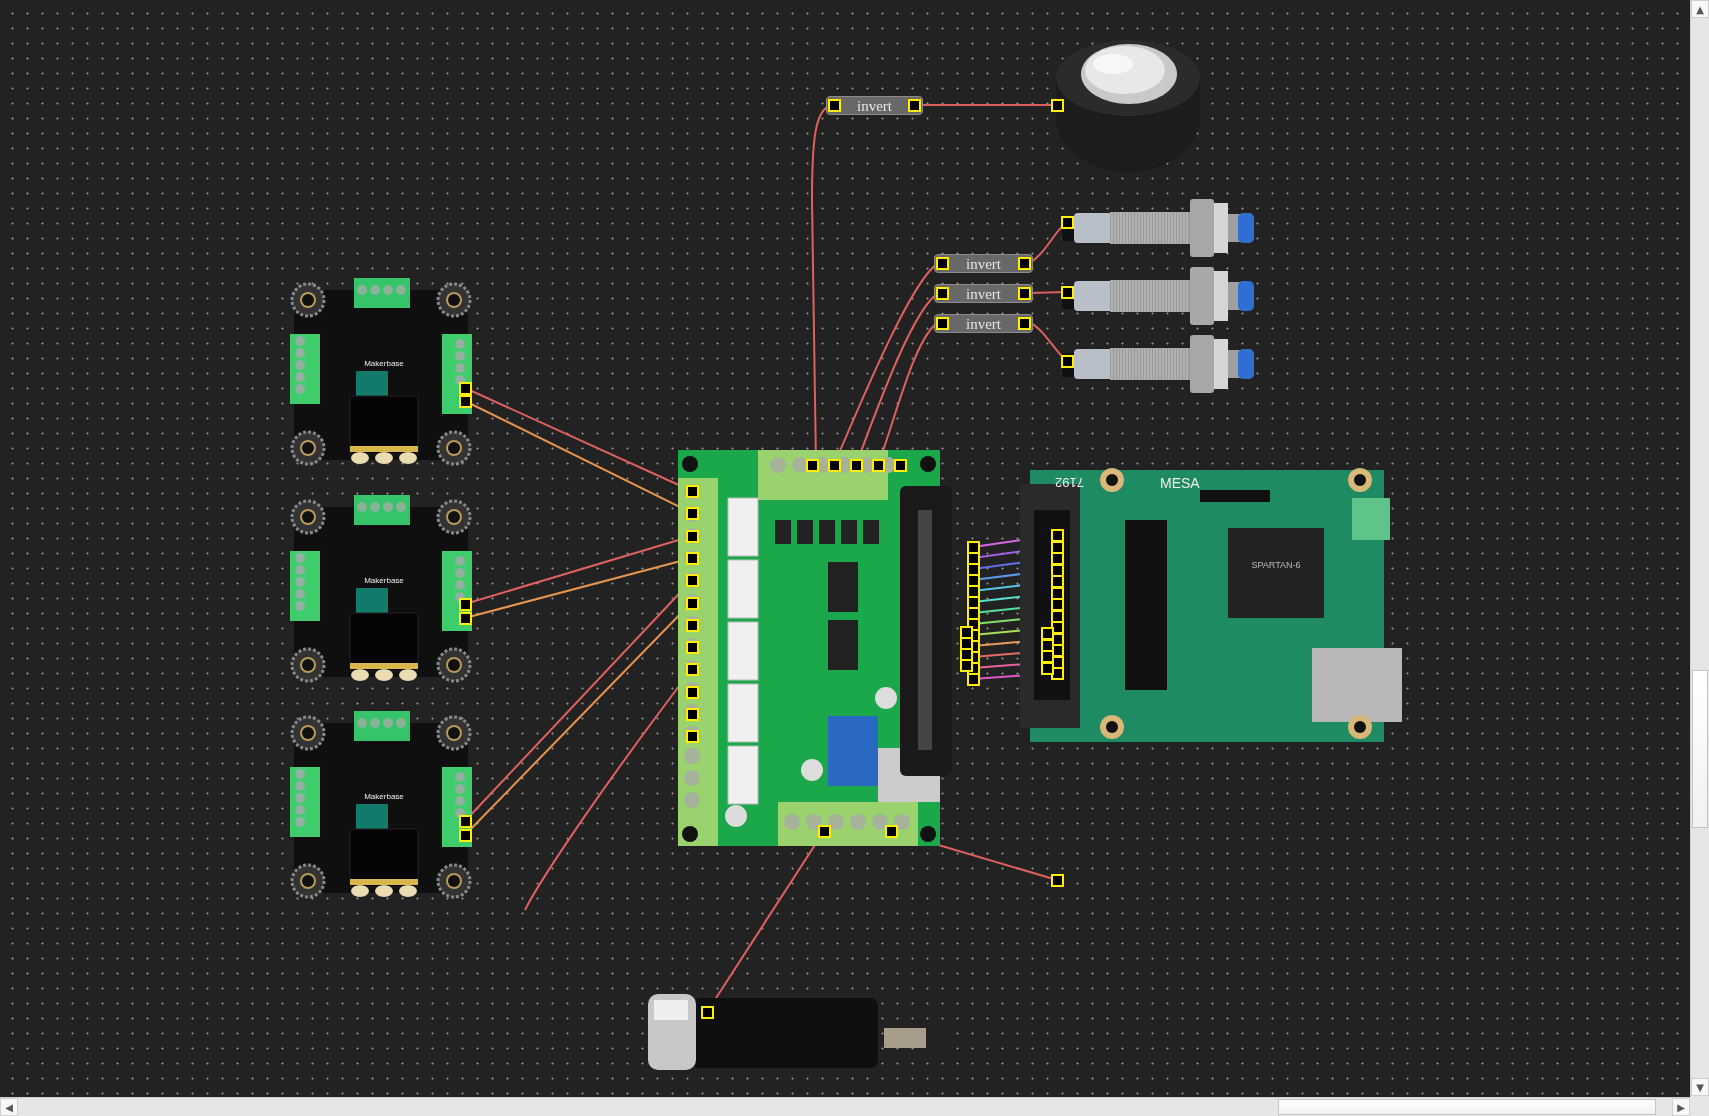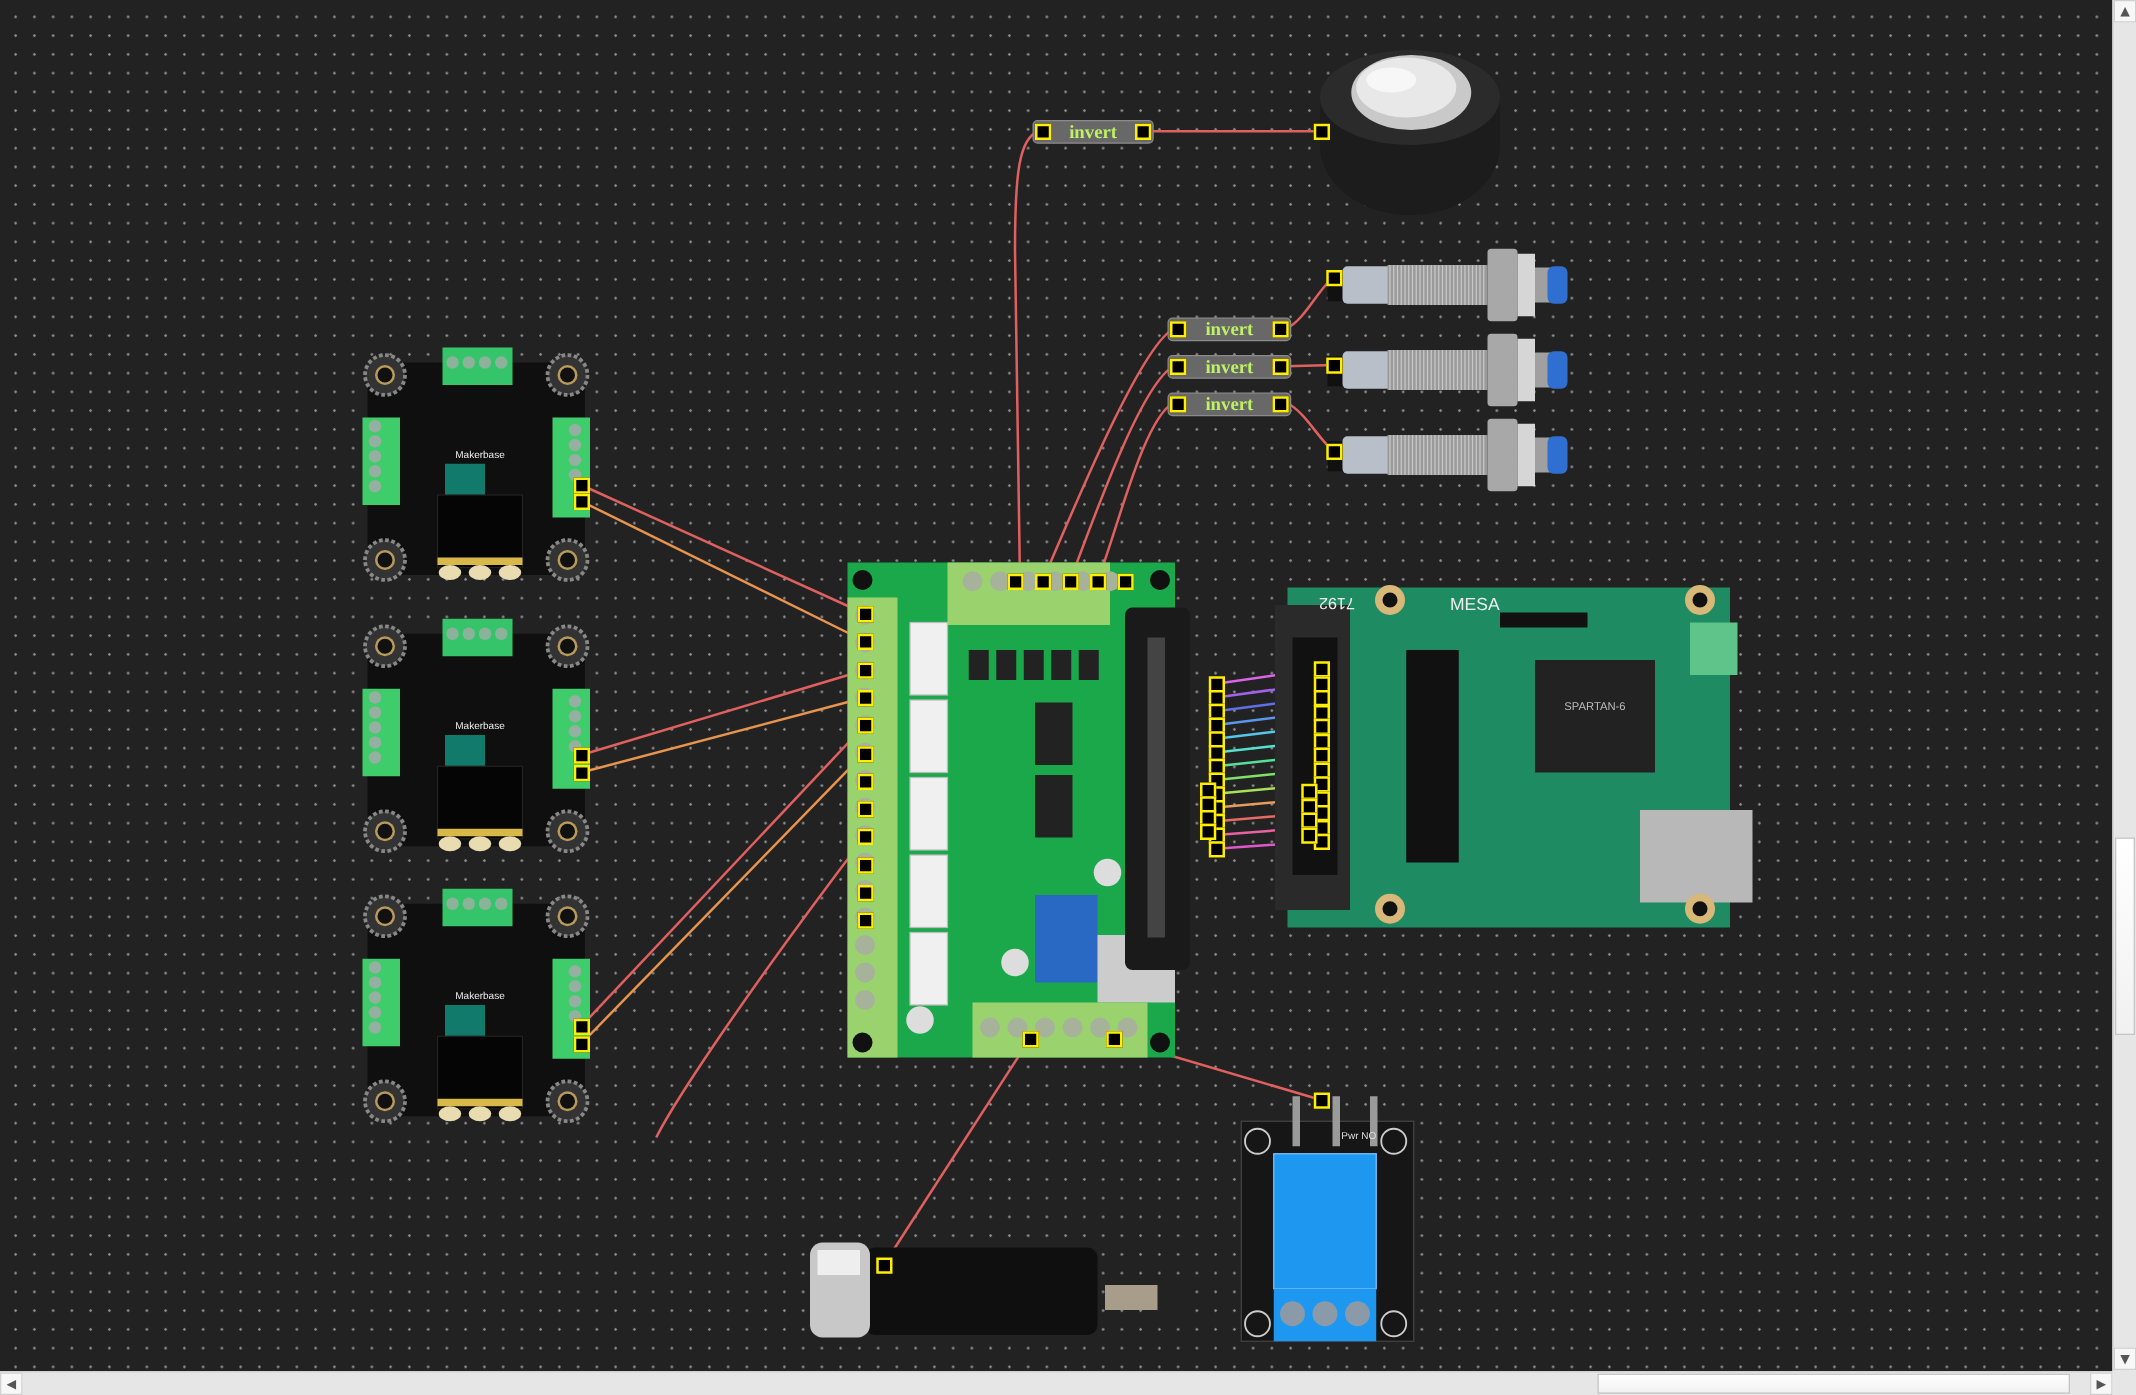--- a/index.html
+++ b/index.html
@@ -1,18 +1,18 @@
 <!DOCTYPE html>
 <html><head>
 <meta charset="utf-8">
 <style>
   html,body{margin:0;padding:0;width:1709px;height:1116px;overflow:hidden;background:#e6e6e6;font-family:"Liberation Serif",serif;}
   #canvas{position:absolute;left:0;top:0;width:1690px;height:1097px;background-color:#222222;
     background-image:radial-gradient(circle,#8a8a8a 0.9px,transparent 1.2px);background-size:15px 15px;background-position:5px 6px;overflow:hidden;}
-  .node{position:absolute;background:#686868;border:1px solid #8b8b8b;border-radius:4px;color:#bef264;font-size:15px;box-sizing:border-box;font-weight:bold;}
+  .node{position:absolute;background:#686868;border:1px solid #8b8b8b;border-radius:4px;color:#e5e5e5;font-size:15px;box-sizing:border-box;}
   .node .title{position:absolute;left:0;right:0;text-align:center;}
   .pin{position:absolute;width:9px;height:9px;background:#000;border:2px solid #ffee00;box-sizing:content-box;}
   .enable{border:2px solid #86e086;border-radius:4px;}
   .vscroll{position:absolute;left:1690px;top:0;width:19px;height:1097px;background:#e6e6e6;border-left:1px solid #cfcfcf;box-sizing:border-box;}
   .hscroll{position:absolute;left:0;top:1097px;width:1690px;height:19px;background:#e6e6e6;border-top:1px solid #cfcfcf;box-sizing:border-box;}
   .corner{position:absolute;left:1690px;top:1097px;width:19px;height:19px;background:#e6e6e6;}
   .sbtn{position:absolute;width:18px;height:18px;background:#f7f7f7;border:1px solid #d0d0d0;box-sizing:border-box;display:flex;align-items:center;justify-content:center;color:#555;font-size:10px;font-family:"DejaVu Sans",sans-serif;}
   .thumb{position:absolute;background:linear-gradient(#ffffff,#f1f1f1);border:1px solid #c5c5c5;box-sizing:border-box;}
   .img{position:absolute;}
   svg{position:absolute;left:0;top:0;overflow:visible;}
@@ -376,38 +376,20 @@
         <circle cx="92" cy="257" r="12" fill="#d8b878"></circle>
         <circle cx="92" cy="257" r="6" fill="#111"></circle>
         <circle cx="340" cy="257" r="12" fill="#d8b878"></circle>
         <circle cx="340" cy="257" r="6" fill="#111"></circle>
         <text x="64" y="16" font-size="13" fill="#eee" font-family="Liberation Sans, sans-serif" transform="rotate(180 64 12)">7192</text>
         <text x="140" y="18" font-size="14" fill="#eee" font-family="Liberation Sans, sans-serif">MESA</text>
         <rect x="180" y="20" width="70" height="12" fill="#111"></rect>
       </svg>
     </div>
 
-  <div class="img" id="relay" style="left:993px;top:875px;width:138px;height:198px;">
-      <svg width="138" height="198">
-        <rect x="0" y="22" width="138" height="176" fill="#161616" stroke="#444"></rect>
-        <rect x="41" y="2" width="6" height="40" fill="#9a9a9a"></rect>
-        <rect x="73" y="2" width="6" height="40" fill="#9a9a9a"></rect>
-        <rect x="103" y="2" width="6" height="40" fill="#9a9a9a"></rect>
-        <circle cx="13" cy="38" r="10" fill="none" stroke="#ccc" stroke-width="1.5"></circle>
-        <circle cx="122" cy="38" r="10" fill="none" stroke="#ccc" stroke-width="1.5"></circle>
-        <circle cx="13" cy="184" r="10" fill="none" stroke="#ccc" stroke-width="1.5"></circle>
-        <circle cx="122" cy="184" r="10" fill="none" stroke="#ccc" stroke-width="1.5"></circle>
-        <rect x="26" y="48" width="82" height="108" fill="#1e97f0" stroke="#7fc4ff"></rect>
-        <rect x="26" y="156" width="82" height="42" fill="#1e97f0"></rect>
-        <circle cx="41" cy="176" r="10" fill="#8b9aa8"></circle>
-        <circle cx="67" cy="176" r="10" fill="#8b9aa8"></circle>
-        <circle cx="93" cy="176" r="10" fill="#8b9aa8"></circle>
-        <text x="80" y="36" font-size="8" fill="#ddd" font-family="Liberation Sans, sans-serif">Pwr NO</text>
-      </svg>
-    </div>
 
   <div class="img" id="spindle" style="left:648px;top:990px;width:296px;height:82px;">
       <svg width="296" height="82">
         <rect x="44" y="8" width="186" height="70" rx="8" fill="#0f0f0f"></rect>
         <rect x="0" y="4" width="48" height="76" rx="10" fill="#c8c8c8"></rect>
         <rect x="6" y="10" width="34" height="20" fill="#eee"></rect>
         <rect x="236" y="38" width="50" height="20" fill="#a89c8a"></rect>
         <rect x="278" y="34" width="18" height="28" rx="3" fill="#222"></rect>
       </svg>
     </div>

